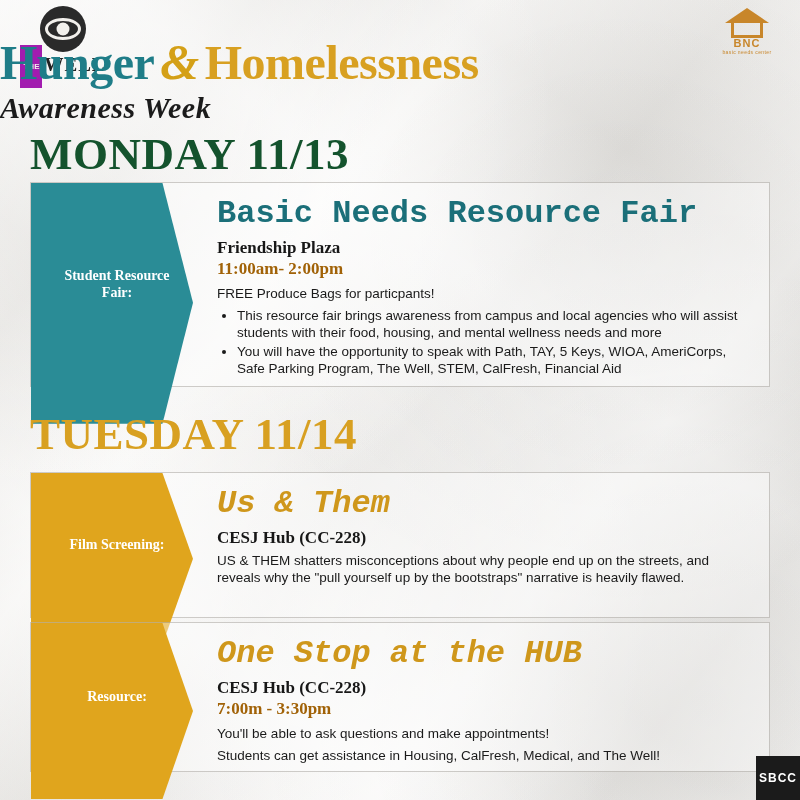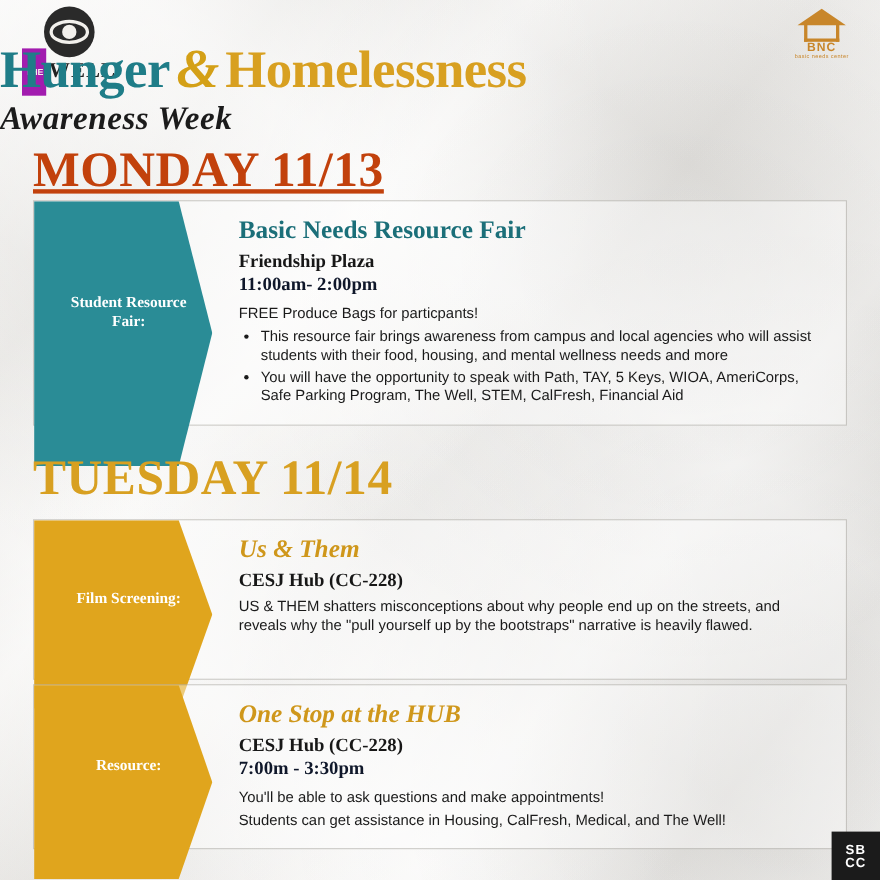--- a/index.html
+++ b/index.html
@@ -176,21 +176,21 @@
 
   
   .day {
     position: absolute;
     left: 30px;
     font-family: "Liberation Serif", serif;
     font-weight: bold;
     font-size: 45px;
     letter-spacing: 0.5px;
   }
-  .day.mon { top: 128px; color: #c2410c; text-decoration: underline; }
+  .day.mon { top: 128px; color: #14532d; }
   .day.tue { top: 408px; color: #d8a021; }
 
   
   .card {
     position: absolute;
     left: 30px;
     width: 740px;
     background: rgba(255,255,255,0.42);
     border: 1px solid rgba(120,115,105,0.35);
     box-sizing: border-box;
@@ -218,41 +218,41 @@
     position: relative;
     z-index: 2;
     padding-right: 14px;
   }
   .card .body {
     flex: 1;
     padding: 14px 16px 12px 24px;
     box-sizing: border-box;
   }
   .card .ev-title {
-    font-family: Liberation Serif, serif;
-    font-weight: bold;
-    font-size: 23px;
+    font-family: Liberation Mono, monospace;
+    font-weight: bold;
+    font-size: 32px;
     line-height: 1.05;
     margin: 0 0 6px 0;
   }
   .card .ev-title.italic { font-style: italic; }
   .card.teal .ev-title { color: #1b6f79; }
   .card.gold .ev-title { color: #cf971b; }
   .card .ev-loc {
     font-family: "Liberation Serif", serif;
     font-size: 17px;
     font-weight: bold;
     color: #171717;
     line-height: 1.25;
   }
   .card .ev-time {
     font-family: "Liberation Serif", serif;
     font-size: 17px;
     font-weight: bold;
-    color: #0f172a;
+    color: #a16207;
     line-height: 1.25;
     margin-bottom: 6px;
   }
   .card .ev-note {
     font-size: 13.5px;
     color: #1a1a1a;
     line-height: 1.3;
     margin-top: 4px;
   }
   .card ul {
@@ -278,21 +278,21 @@
     bottom: 0;
     width: 44px;
     height: 44px;
     background: #1b1b1b;
     color: #fff;
     font-family: "Liberation Sans", sans-serif;
     font-size: 12px;
     font-weight: bold;
     line-height: 1;
     display: flex;
-    flex-direction: column;
+    flex-direction: row;
     align-items: center;
     justify-content: center;
     letter-spacing: 1px;
   }
   .sbcc span { display: block; }
 </style>
 </head>
 <body>
 
 <div class="paper"></div>

